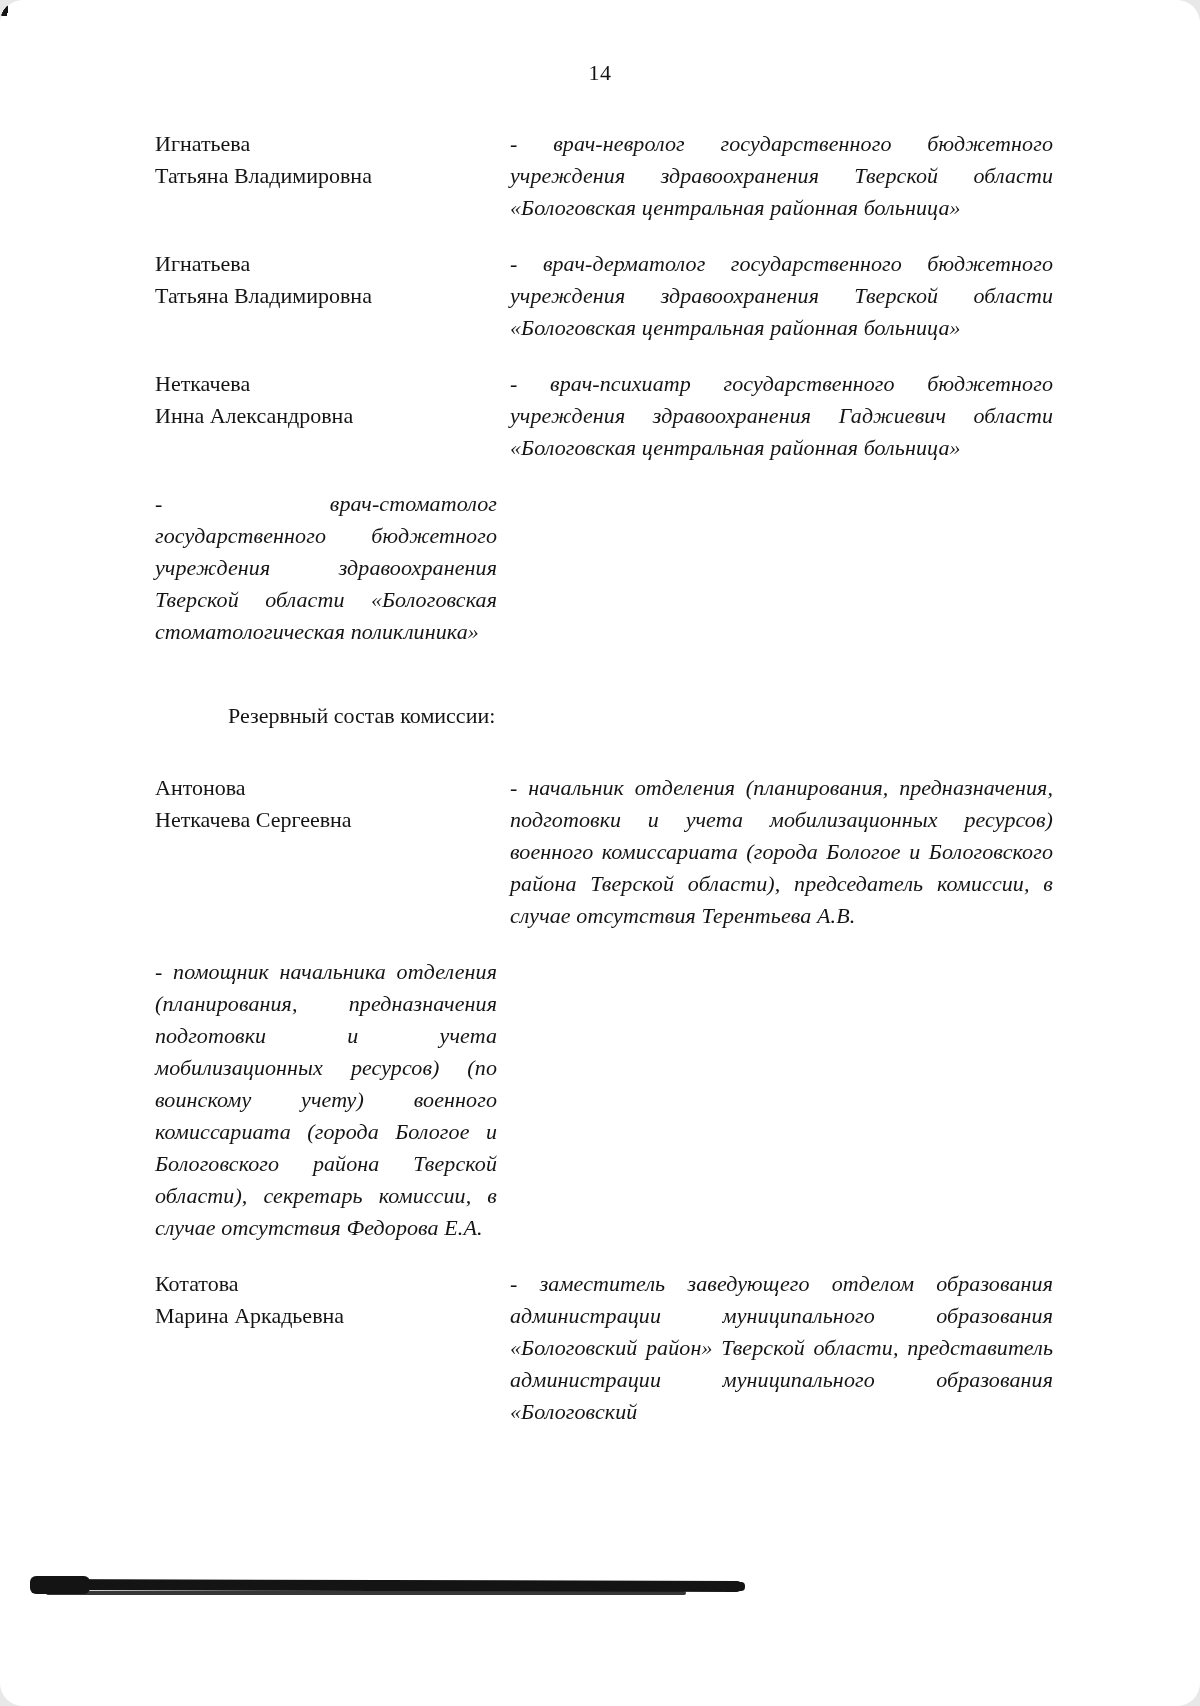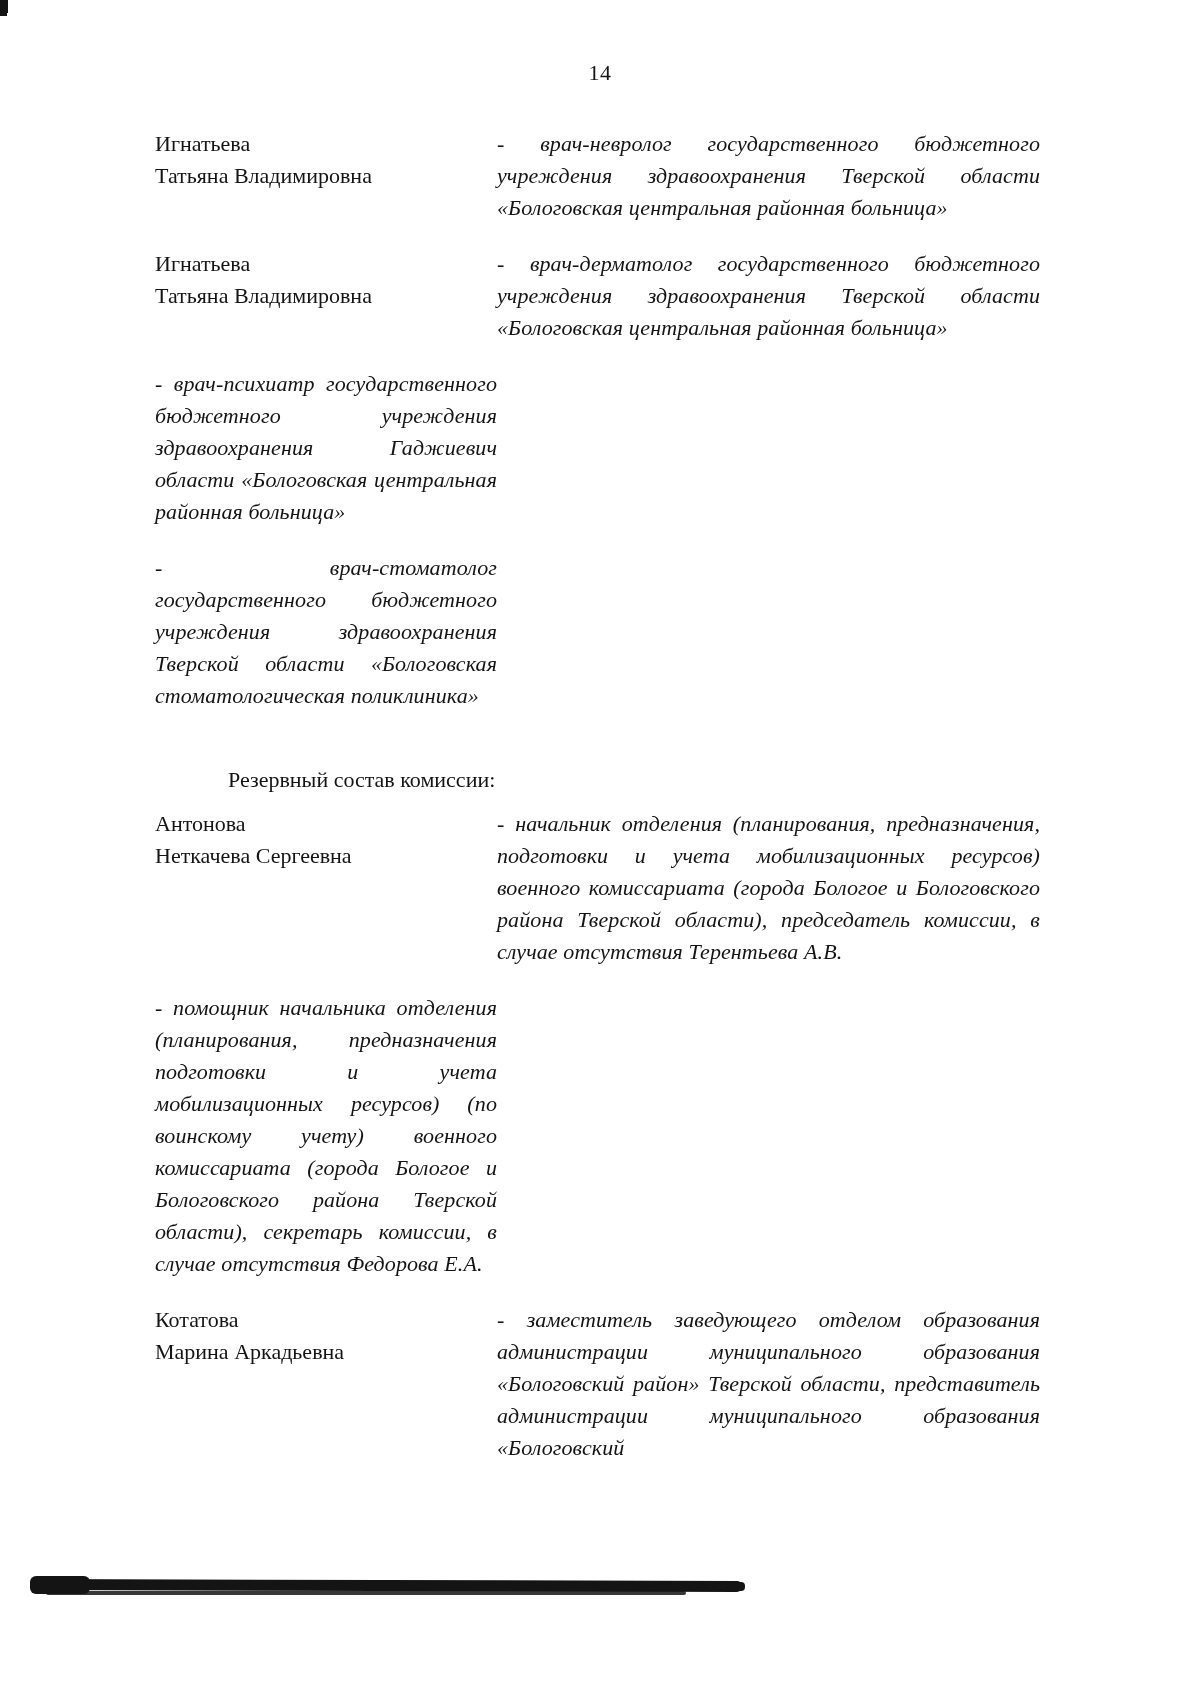--- a/index.html
+++ b/index.html
@@ -7,20 +7,21 @@
   body { font-family: "Liberation Serif", serif; }
 
   .page {
     position: relative;
     width: 1200px;
     height: 1706px;
     margin: 0 auto;
     background: #ffffff;
     color: #141414;
     overflow: hidden;
+    border-radius: 23px;
   }
 
   .page-number {
     position: absolute;
     top: 60px;
     left: 0;
     width: 100%;
     text-align: center;
     font-size: 22px;
     letter-spacing: 0.5px;
@@ -32,35 +33,36 @@
     left: 155px;
     width: 885px;
     font-size: 22px;
     line-height: 32px;
   }
 
   .entry {
     display: grid;
     grid-template-columns: 342px 543px;
     margin-bottom: 24px;
+    gap: 13px;
   }
 
   .entry-name {
     white-space: pre-line;
     padding-right: 20px;
   }
 
   .entry-role {
     text-align: justify;
     letter-spacing: 0.1px;
     font-style: italic;
   }
 
   .section-heading {
-    margin: 52px 0 12px 73px;
+    margin: 52px 0 40px 73px;
     font-size: 22px;
     line-height: 32px;
   }
 
   
   .artifact {
     position: absolute;
     background: #141414;
   }
   .art-a { left: 0; top: 46;  width: 8px;  height: 11px; }
@@ -99,20 +101,22 @@
       <div class="entry-role">- врач-невролог государственного бюджетного учреждения здравоохранения Тверской области «Бологовская центральная районная больница»</div>
     </div>
 
     <div class="entry">
       <div class="entry-name">Игнатьева
 Татьяна Владимировна</div>
       <div class="entry-role">- врач-дерматолог государственного бюджетного учреждения здравоохранения Тверской области «Бологовская центральная районная больница»</div>
     </div>
 
     <div class="entry">
+      <div class="entry-name">Неткачева
+Инна Александровна</div>
       <div class="entry-role">- врач-психиатр государственного бюджетного учреждения здравоохранения Гаджиевич области «Бологовская центральная районная больница»</div>
     </div>
 
 
     <div class="entry">
       <div class="entry-role">- врач-стоматолог государственного бюджетного учреждения здравоохранения Тверской области «Бологовская стоматологическая поликлиника»</div>
     </div>
 
     <div class="section-heading">Резервный состав комиссии:</div>
 

